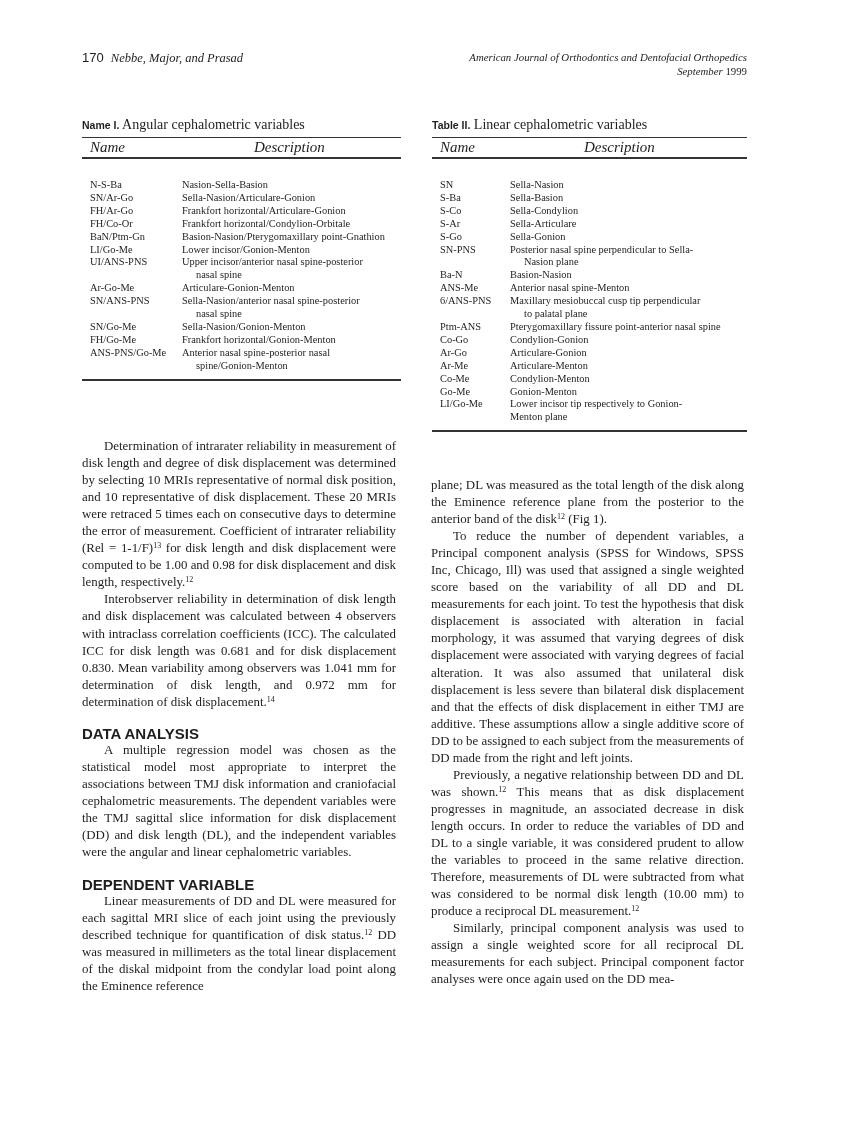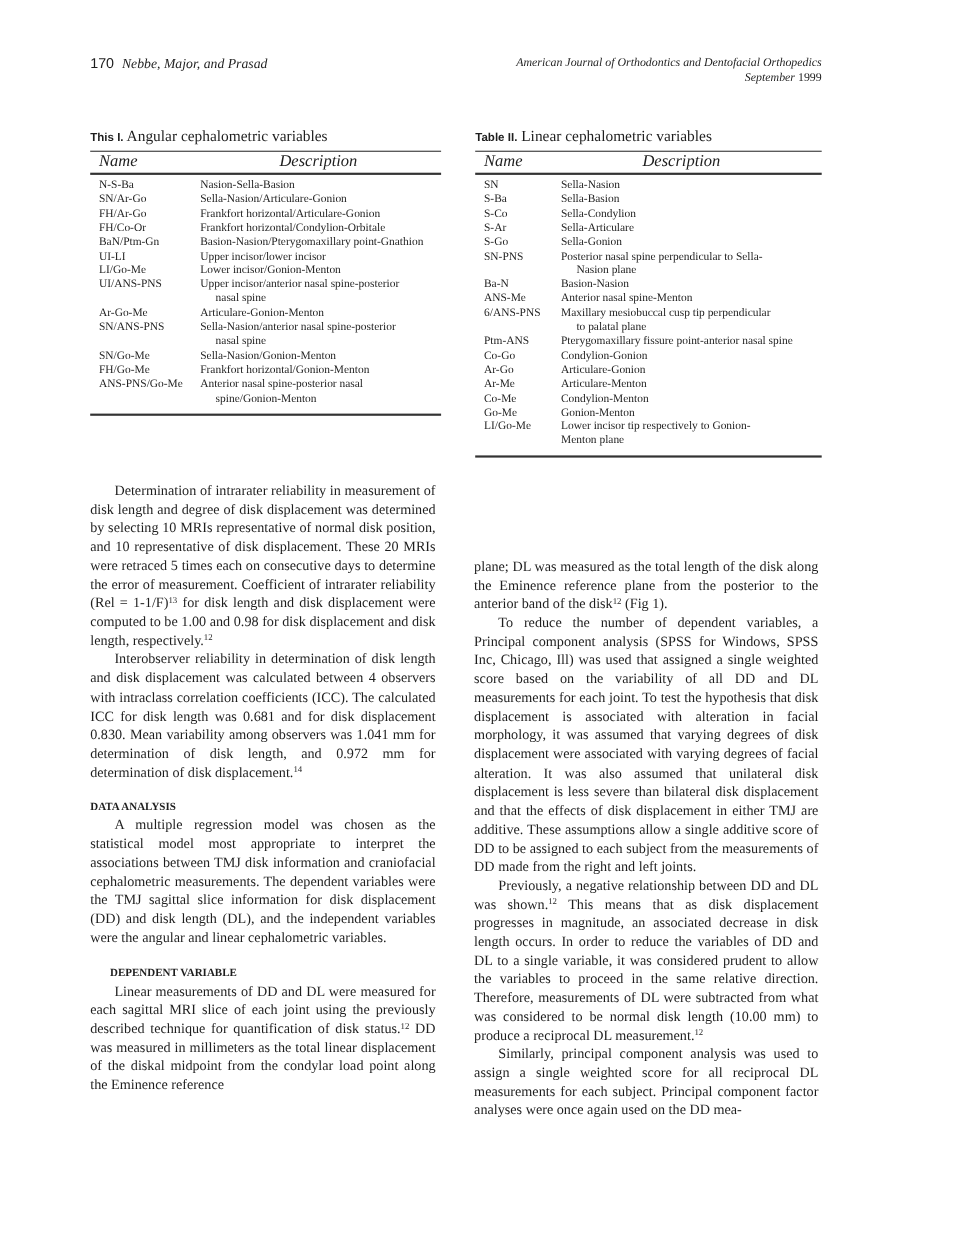--- a/index.html
+++ b/index.html
@@ -11,54 +11,54 @@
   .running-head-right { position: absolute; right: 119px; top: 50px; text-align: right; font-style: italic; font-size: 10.8px; line-height: 14px; }
   .running-head-right .date .yr { font-style: normal; }
 
   .table-block { position: absolute; font-size: 10.4px; }
   .table-caption { font-size: 14px; margin-bottom: 4px; white-space: nowrap; }
   .table-caption .lbl { font-family: "Liberation Sans", sans-serif; font-weight: bold; font-size: 10.5px; }
   .rule-top { border-top: 1.3px solid #333; }
   .rule-mid { border-top: 2px solid #333; margin-top: 0; }
   .rule-bot { border-top: 2px solid #333; }
   .thead { display: flex; font-style: italic; font-size: 15px; height: 19px; line-height: 18px; }
-  .tbody { padding-top: 4px; padding-bottom: 6px; }
+  .tbody { padding-top: 20px; padding-bottom: 6px; }
   .trow { display: flex; line-height: 12.9px; }
   .cell-name { flex: 0 0 auto; padding-left: 8px; box-sizing: border-box; }
   .cell-desc { flex: 1 1 auto; }
   .cell-desc .cont { display: block; padding-left: 14px; }
   #t1 .cell-name { width: 100px; }
   #t2 .cell-name { width: 78px; }
   #t1 .thead .h-desc { padding-left: 72px; }
   #t2 .thead .h-desc { padding-left: 74px; }
 
   .col { position: absolute; font-size: 12.9px; line-height: 17.05px; text-align: justify; }
   .col p { margin: 0; }
   .col p.ind { text-indent: 22px; }
   .col sup { font-size: 8px; line-height: 0; vertical-align: 4px; }
-  .col h3 { font-family: Liberation Serif, serif; font-weight: bold; font-size: 10px; margin: 0; line-height: 17px; }
+  .col h3 { font-family: Liberation Sans, sans-serif; font-weight: bold; font-size: 15px; margin: 0; line-height: 17px; }
 </style>
 </head>
 <body>
 
 <div class="running-head-left">
   <span class="pagenum">170</span>
   <span class="authors">Nebbe, Major, and Prasad</span>
 </div>
 <div class="running-head-right">
   <div>American Journal of Orthodontics and Dentofacial Orthopedics</div>
   <div class="date">
     <span>September</span>
     <span class="yr">1999</span>
   </div>
 </div>
 
 <div class="table-block" id="t1" style="left:82px; top:117px; width:319px;">
   <div class="table-caption">
-    <span class="lbl">This I.</span>
+    <span class="lbl">Name I.</span>
     <span>Angular cephalometric variables</span>
   </div>
   <div class="rule-top"></div>
   <div class="thead">
     <div class="cell-name">Name</div>
     <div class="h-desc">Description</div>
   </div>
   <div class="rule-mid"></div>
   <div class="tbody" id="t1-body">
       <div class="trow">
@@ -73,24 +73,20 @@
         <div class="cell-name">FH/Ar-Go</div>
         <div class="cell-desc"><span>Frankfort horizontal/Articulare-Gonion</span></div>
       </div>
       <div class="trow">
         <div class="cell-name">FH/Co-Or</div>
         <div class="cell-desc"><span>Frankfort horizontal/Condylion-Orbitale</span></div>
       </div>
       <div class="trow">
         <div class="cell-name">BaN/Ptm-Gn</div>
         <div class="cell-desc"><span>Basion-Nasion/Pterygomaxillary point-Gnathion</span></div>
-      </div>
-      <div class="trow">
-        <div class="cell-name">UI-LI</div>
-        <div class="cell-desc"><span>Upper incisor/lower incisor</span></div>
       </div>
       <div class="trow">
         <div class="cell-name">LI/Go-Me</div>
         <div class="cell-desc"><span>Lower incisor/Gonion-Menton</span></div>
       </div>
       <div class="trow">
         <div class="cell-name">UI/ANS-PNS</div>
         <div class="cell-desc"><span>Upper incisor/anterior nasal spine-posterior</span><span class="cont">nasal spine</span></div>
       </div>
       <div class="trow">
@@ -195,22 +191,22 @@
       </div>
     </div>
   <div class="rule-bot"></div>
 </div>
 
 <div class="col" style="left:82px; top:438px; width:314px;">
   <p class="ind"><span>Determination of intrarater reliability in measurement of disk length and degree of disk displacement was determined by selecting 10 MRIs representative of normal disk position, and 10 representative of disk displacement. These 20 MRIs were retraced 5 times each on consecutive days to determine the error of measurement. Coefficient of intrarater reliability (Rel = 1-1/F)</span><sup>13</sup><span> for disk length and disk displacement were computed to be 1.00 and 0.98 for disk displacement and disk length, respectively.</span><sup>12</sup></p>
   <p class="ind"><span>Interobserver reliability in determination of disk length and disk displacement was calculated between 4 observers with intraclass correlation coefficients (ICC). The calculated ICC for disk length was 0.681 and for disk displacement 0.830. Mean variability among observers was 1.041 mm for determination of disk length, and 0.972 mm for determination of disk displacement.</span><sup>14</sup></p>
   <h3 style="margin-top:14px;">DATA ANALYSIS</h3>
   <p class="ind"><span>A multiple regression model was chosen as the statistical model most appropriate to interpret the associations between TMJ disk information and craniofacial cephalometric measurements. The dependent variables were the TMJ sagittal slice information for disk displacement (DD) and disk length (DL), and the independent variables were the angular and linear cephalometric variables.</span></p>
-  <h3 style="margin-top:15px;margin-left:18px;">DEPENDENT VARIABLE</h3>
+  <h3 style="margin-top:15px;">DEPENDENT VARIABLE</h3>
   <p class="ind"><span>Linear measurements of DD and DL were measured for each sagittal MRI slice of each joint using the previously described technique for quantification of disk status.</span><sup>12</sup><span> DD was measured in millimeters as the total linear displacement of the diskal midpoint from the condylar load point along the Eminence reference</span></p>
 </div>
 
-<div class="col" style="left:431px; top:507px; width:313px;">
+<div class="col" style="left:431px; top:477px; width:313px;">
   <p><span>plane; DL was measured as the total length of the disk along the Eminence reference plane from the posterior to the anterior band of the disk</span><sup>12</sup><span> (Fig 1).</span></p>
   <p class="ind"><span>To reduce the number of dependent variables, a Principal component analysis (SPSS for Windows, SPSS Inc, Chicago, Ill) was used that assigned a single weighted score based on the variability of all DD and DL measurements for each joint. To test the hypothesis that disk displacement is associated with alteration in facial morphology, it was assumed that varying degrees of disk displacement were associated with varying degrees of facial alteration. It was also assumed that unilateral disk displacement is less severe than bilateral disk displacement and that the effects of disk displacement in either TMJ are additive. These assumptions allow a single additive score of DD to be assigned to each subject from the measurements of DD made from the right and left joints.</span></p>
   <p class="ind"><span>Previously, a negative relationship between DD and DL was shown.</span><sup>12</sup><span> This means that as disk displacement progresses in magnitude, an associated decrease in disk length occurs. In order to reduce the variables of DD and DL to a single variable, it was considered prudent to allow the variables to proceed in the same relative direction. Therefore, measurements of DL were subtracted from what was considered to be normal disk length (10.00 mm) to produce a reciprocal DL measurement.</span><sup>12</sup></p>
   <p class="ind"><span>Similarly, principal component analysis was used to assign a single weighted score for all reciprocal DL measurements for each subject. Principal component factor analyses were once again used on the DD mea-</span></p>
 </div>
 
 </body></html>

